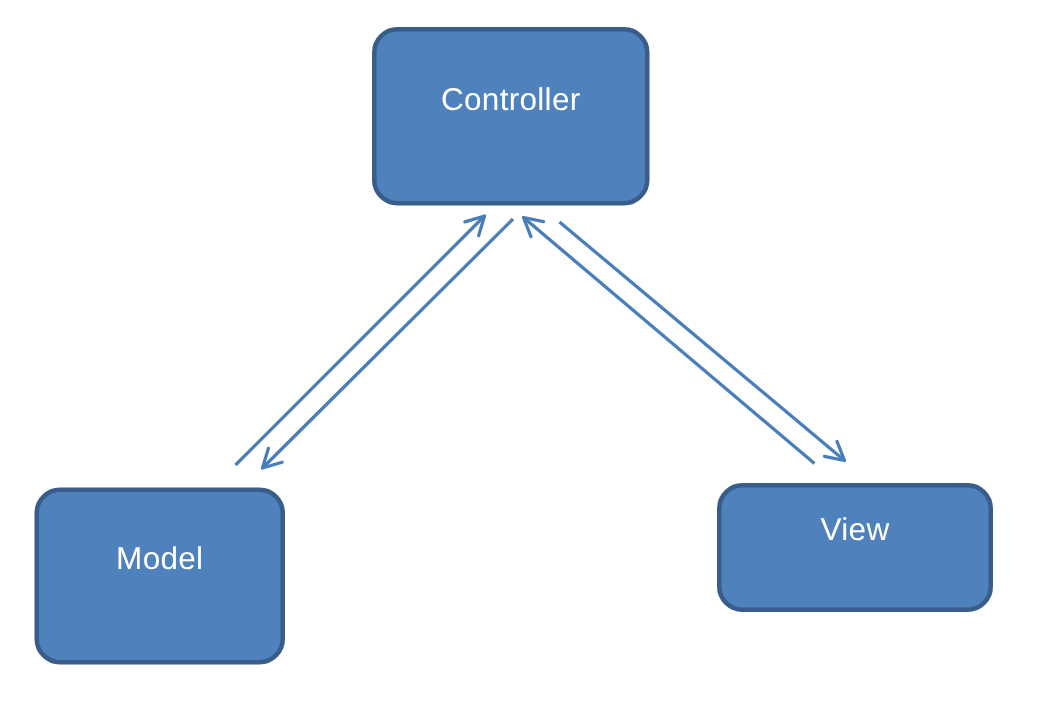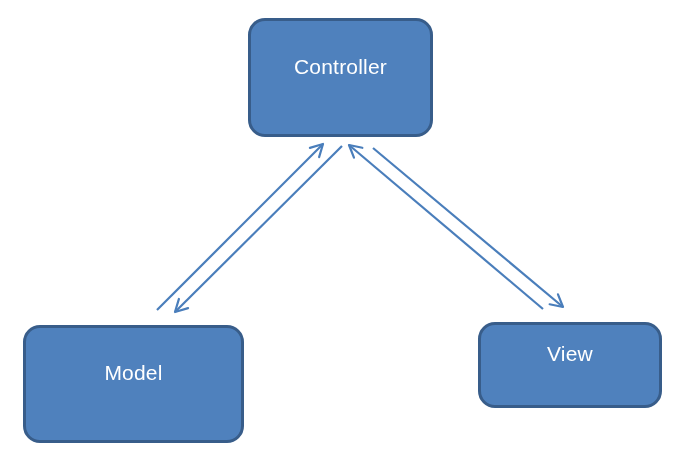--- a/index.html
+++ b/index.html
@@ -34,21 +34,21 @@
     justify-content: center;
     padding-bottom: 22px; 
   }
   .node-label {
     color: #ffffff;
     font-size: 21px;
     letter-spacing: 0.2px;
     white-space: nowrap;
   }
   .node-controller { left: 248px; top: 18px;  width: 185px; height: 119px; }
-  .node-model      { left: 23px;  top: 325px; width: 221px; height: 118px; }
+  .node-model      { left: 23px;  top: 325px; width: 167px; height: 118px; }
   .node-view       { left: 478px; top: 322px; width: 184px; height: 86px; }
 </style>
 </head>
 <body>
 
 <div class="canvas">
 
   <svg class="arrows" viewBox="0 0 692 467" xmlns="http://www.w3.org/2000/svg">
     <defs>
       <marker id="open-arrowhead" markerUnits="userSpaceOnUse" markerWidth="17" markerHeight="16" refX="14" refY="8" orient="auto">

